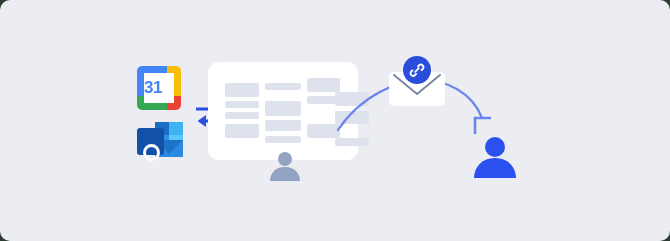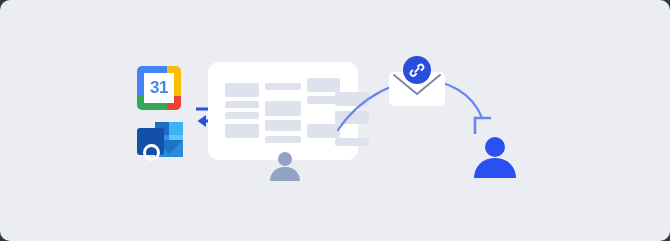--- a/index.html
+++ b/index.html
@@ -51,21 +51,20 @@
     position: absolute;
     left: 7px; top: 7px;
     width: 30px; height: 30px;
     background: #ffffff;
   }
   .gcal .num {
     position: absolute;
     left: 7px; top: 7px;
     width: 30px; height: 30px;
     line-height: 30px;
-    text-align: center;
     color: #4285f4;
     font-size: 17px;
     font-weight: bold;
     font-family: "Liberation Sans", sans-serif;
     letter-spacing: -0.5px;
   }
 
   
   .outlook {
     position: absolute;

